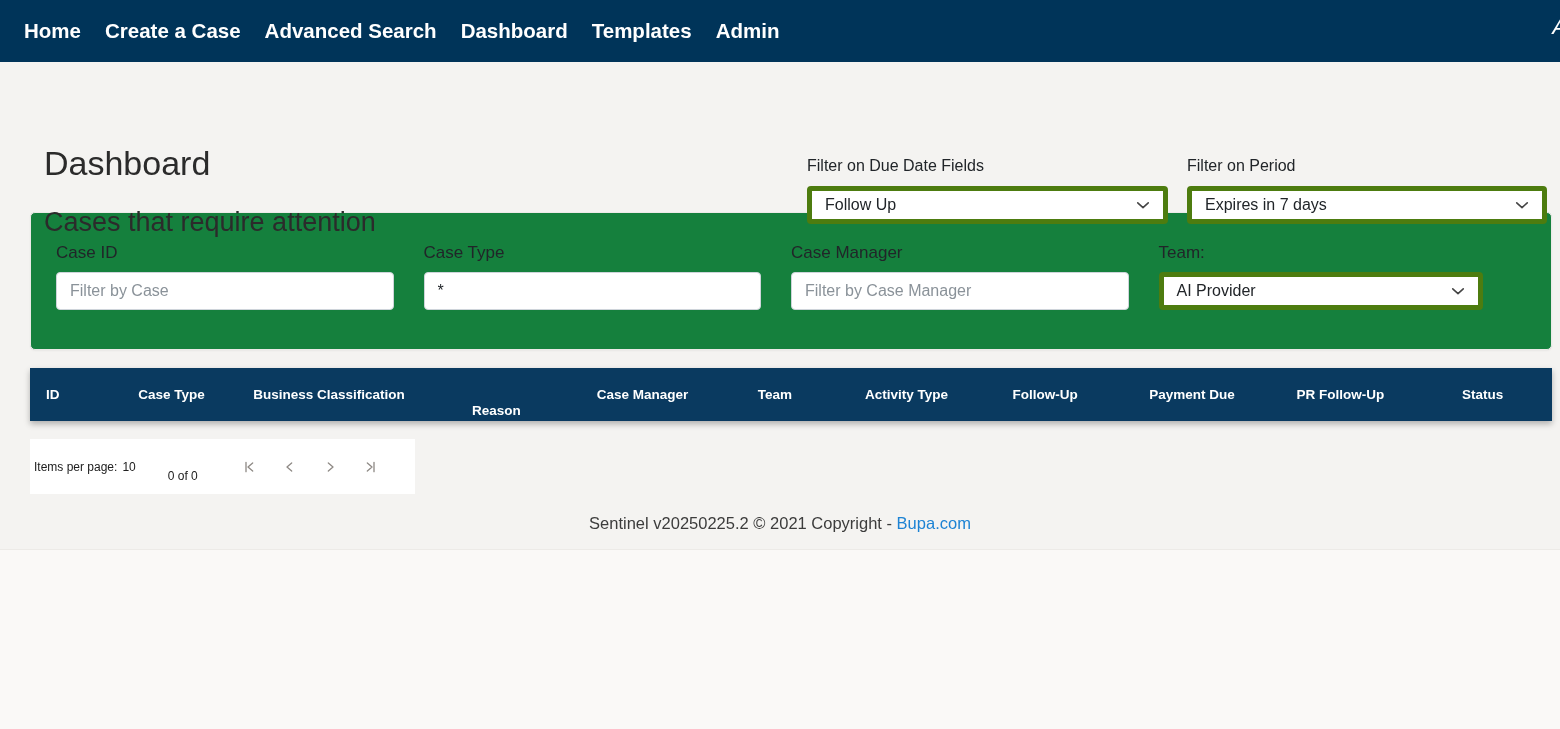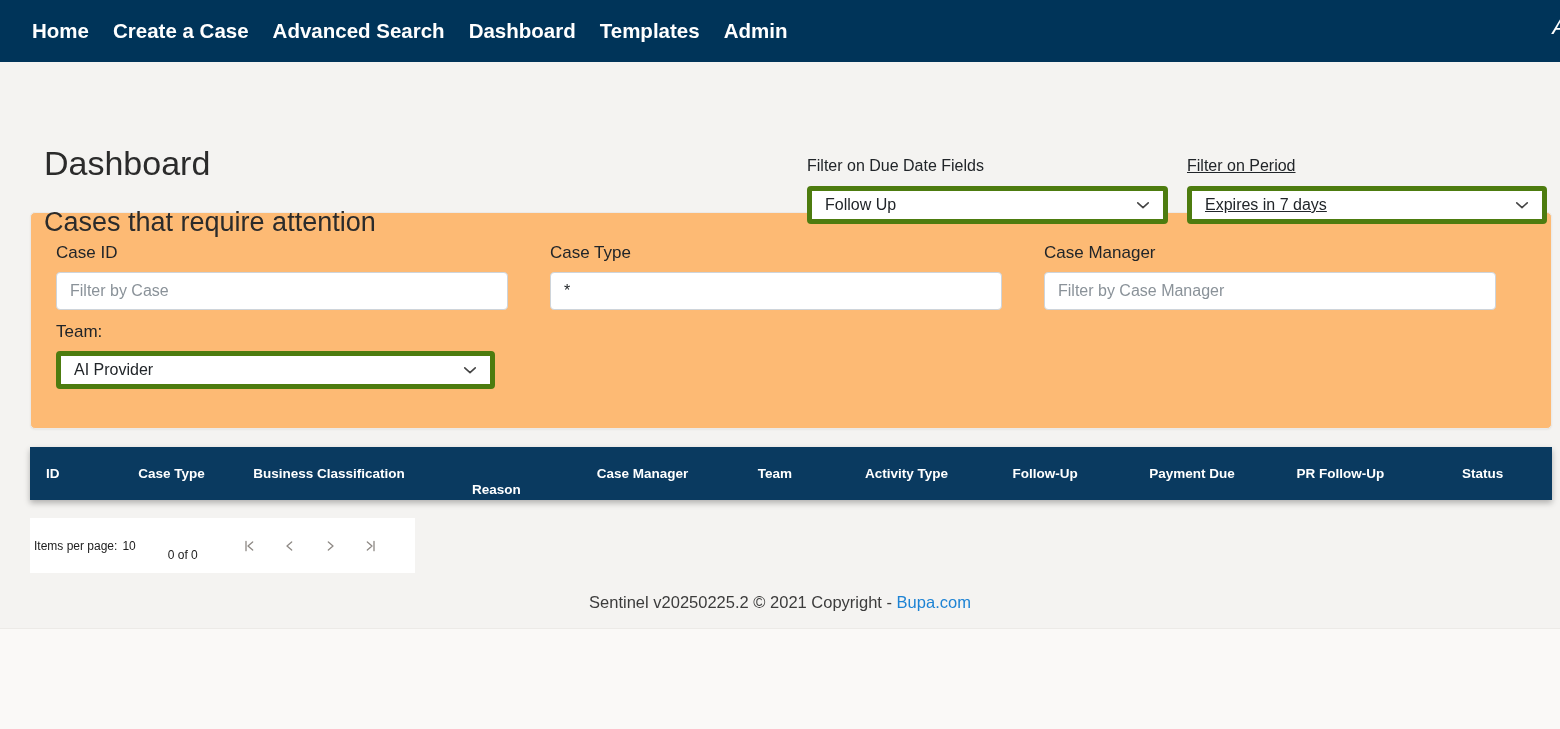--- a/index.html
+++ b/index.html
@@ -10,21 +10,21 @@
     color: #212529;
   }
   .page { position: relative; width: 1560px; height: 729px; }
 
   
   .navbar {
     height: 62px;
     background: #003459;
     display: flex;
     align-items: center;
-    padding-left: 20px;
+    padding-left: 12px;
     position: relative;
     overflow: hidden;
   }
   .nav-item {
     color: #ffffff;
     font-size: 20.5px;
     font-weight: 600;
     padding: 0 12px;
     line-height: 62px;
     cursor: pointer;
@@ -52,21 +52,21 @@
   .page-title {
     position: absolute; left: 44px; top: 82px;
     font-size: 34px; font-weight: 400; color: #2b2b2b;
   }
   .page-subtitle {
     position: absolute; left: 44px; top: 145px;
     font-size: 27px; font-weight: 400; color: #2b2b2b;
   }
   .top-filter { position: absolute; top: 95px; }
   .top-filter.due-date { left: 807px; width: 361px; }
-  .top-filter.period   { left: 1187px; width: 360px; text-decoration: underline; }
+  .top-filter.period   { left: 1187px; width: 360px; }
   .filter-label {
     font-size: 16px; color: #212529; margin-bottom: 11px; display: block;
   }
   .select-box {
     height: 38px;
     background: #ffffff;
     border: 5px solid #4d7c0f;
     border-radius: 4px;
     display: flex;
     align-items: center;
@@ -76,28 +76,27 @@
     color: #212529;
     cursor: pointer;
     width: 100%;
   }
   .chevron { display: inline-flex; color: #444; flex: 0 0 auto; }
 
   
   .filter-card {
     margin: 0 8px 0 30px;
     width: 1522px;
-    background: #fdba74;
+    background: #15803d;
     border: 1px solid #eceae8;
     border-radius: 5px;
     box-shadow: 0 1px 2px rgba(0,0,0,0.05);
     padding: 30px 25px 39px 25px;
     display: grid;
-    grid-template-columns: repeat(3, 1fr);
-    gap: 12px;
+    grid-template-columns: repeat(4, 1fr);
   }
   .field-col { padding-right: 30px; }
   .field-label { font-size: 17px; color: #212529; display: block; margin-bottom: 9px; }
   .text-input {
     width: 100%;
     height: 38px;
     border: 1px solid #ced4da;
     border-radius: 4px;
     padding: 0 13px;
     font-size: 16px;

